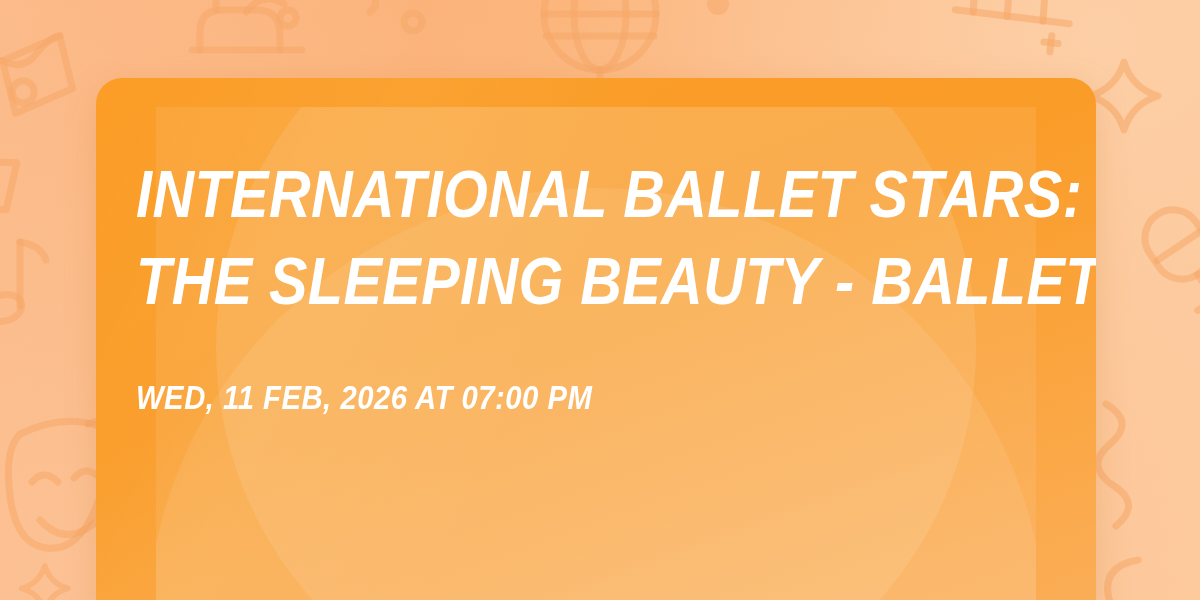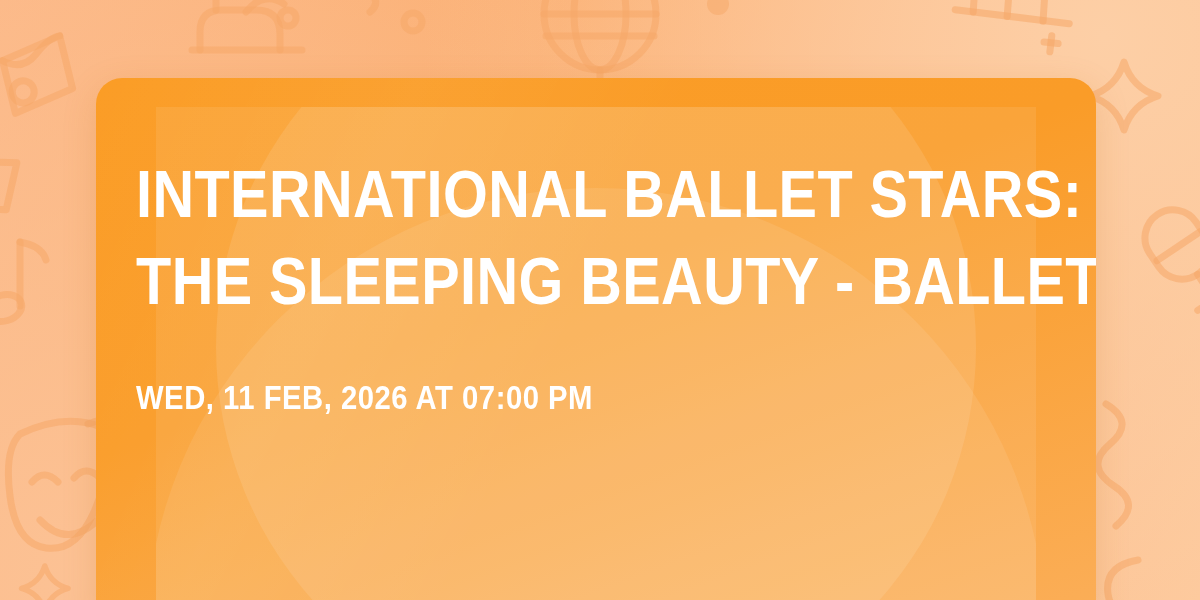--- a/index.html
+++ b/index.html
@@ -10,20 +10,21 @@
     overflow: hidden;
     font-family: "Liberation Sans", sans-serif;
   }
 
   #poster {
     position: relative;
     width: 1200px;
     height: 600px;
     overflow: hidden;
     background: #FBB273;
+    font-style: italic;
   }
 
   
   .bg-gradient {
     position: absolute;
     inset: 0;
     background:
       radial-gradient(circle at 92% 6%,  #FDCFA6 0%, rgba(253,207,166,0) 55%),
       radial-gradient(circle at 8% 96%,  #FCC295 0%, rgba(252,194,149,0) 60%),
       linear-gradient(118deg, #FCB887 0%, #FBAF72 38%, #FCBB89 70%, #FDC99C 100%);

